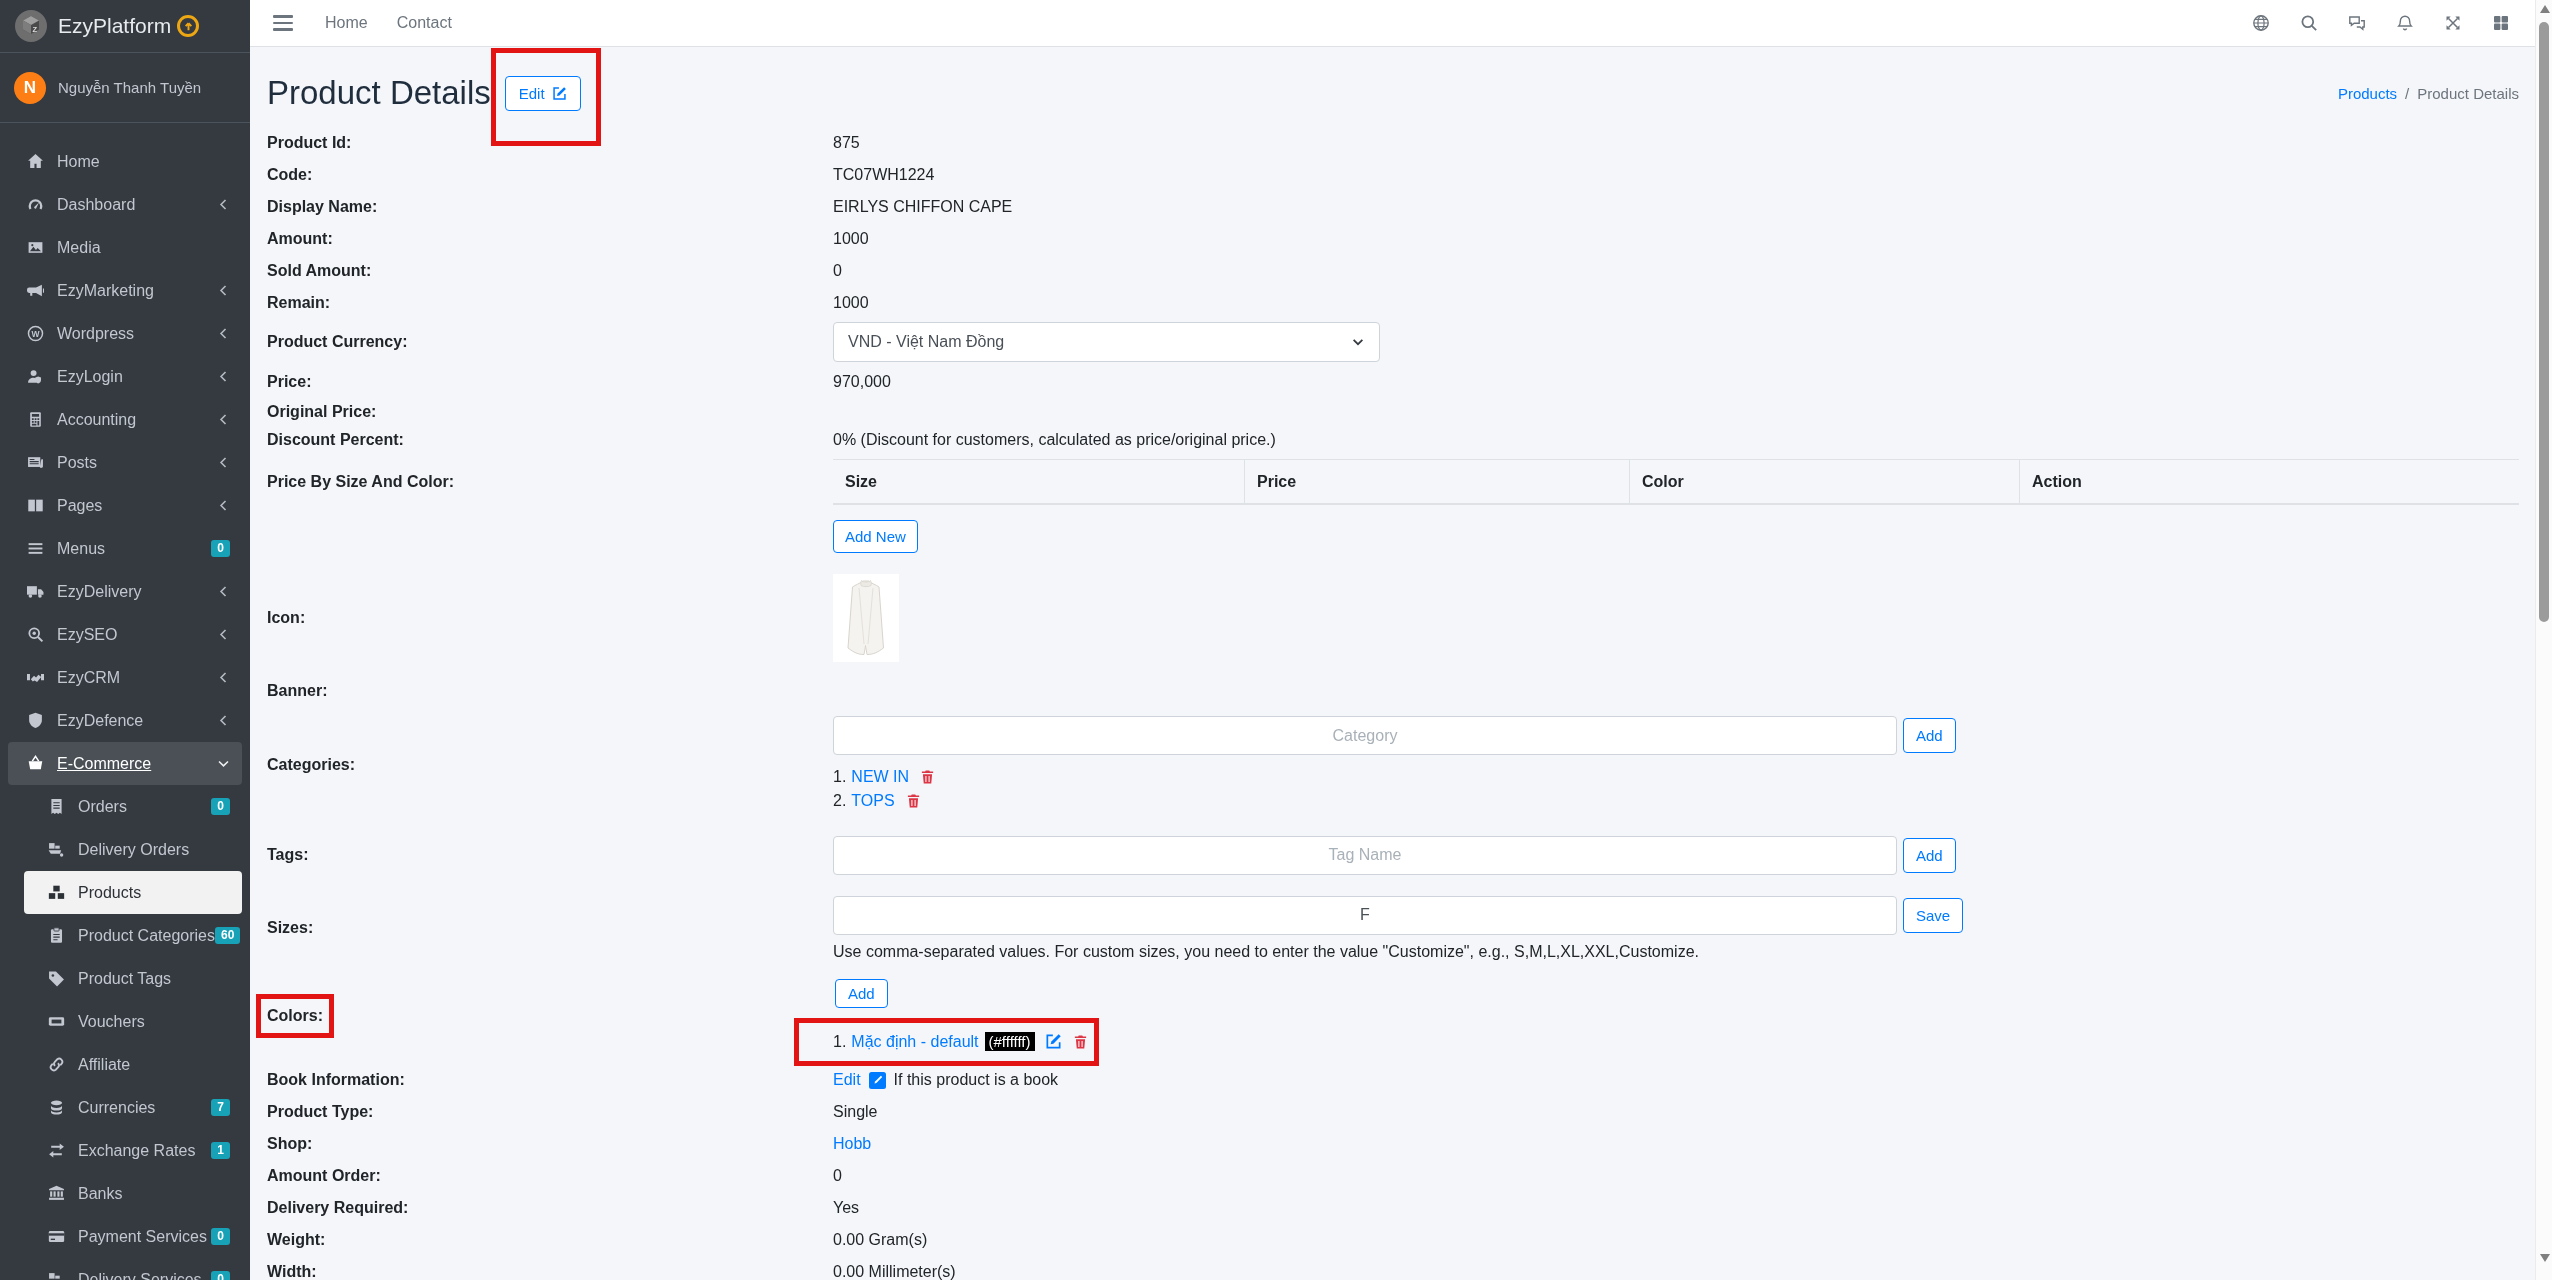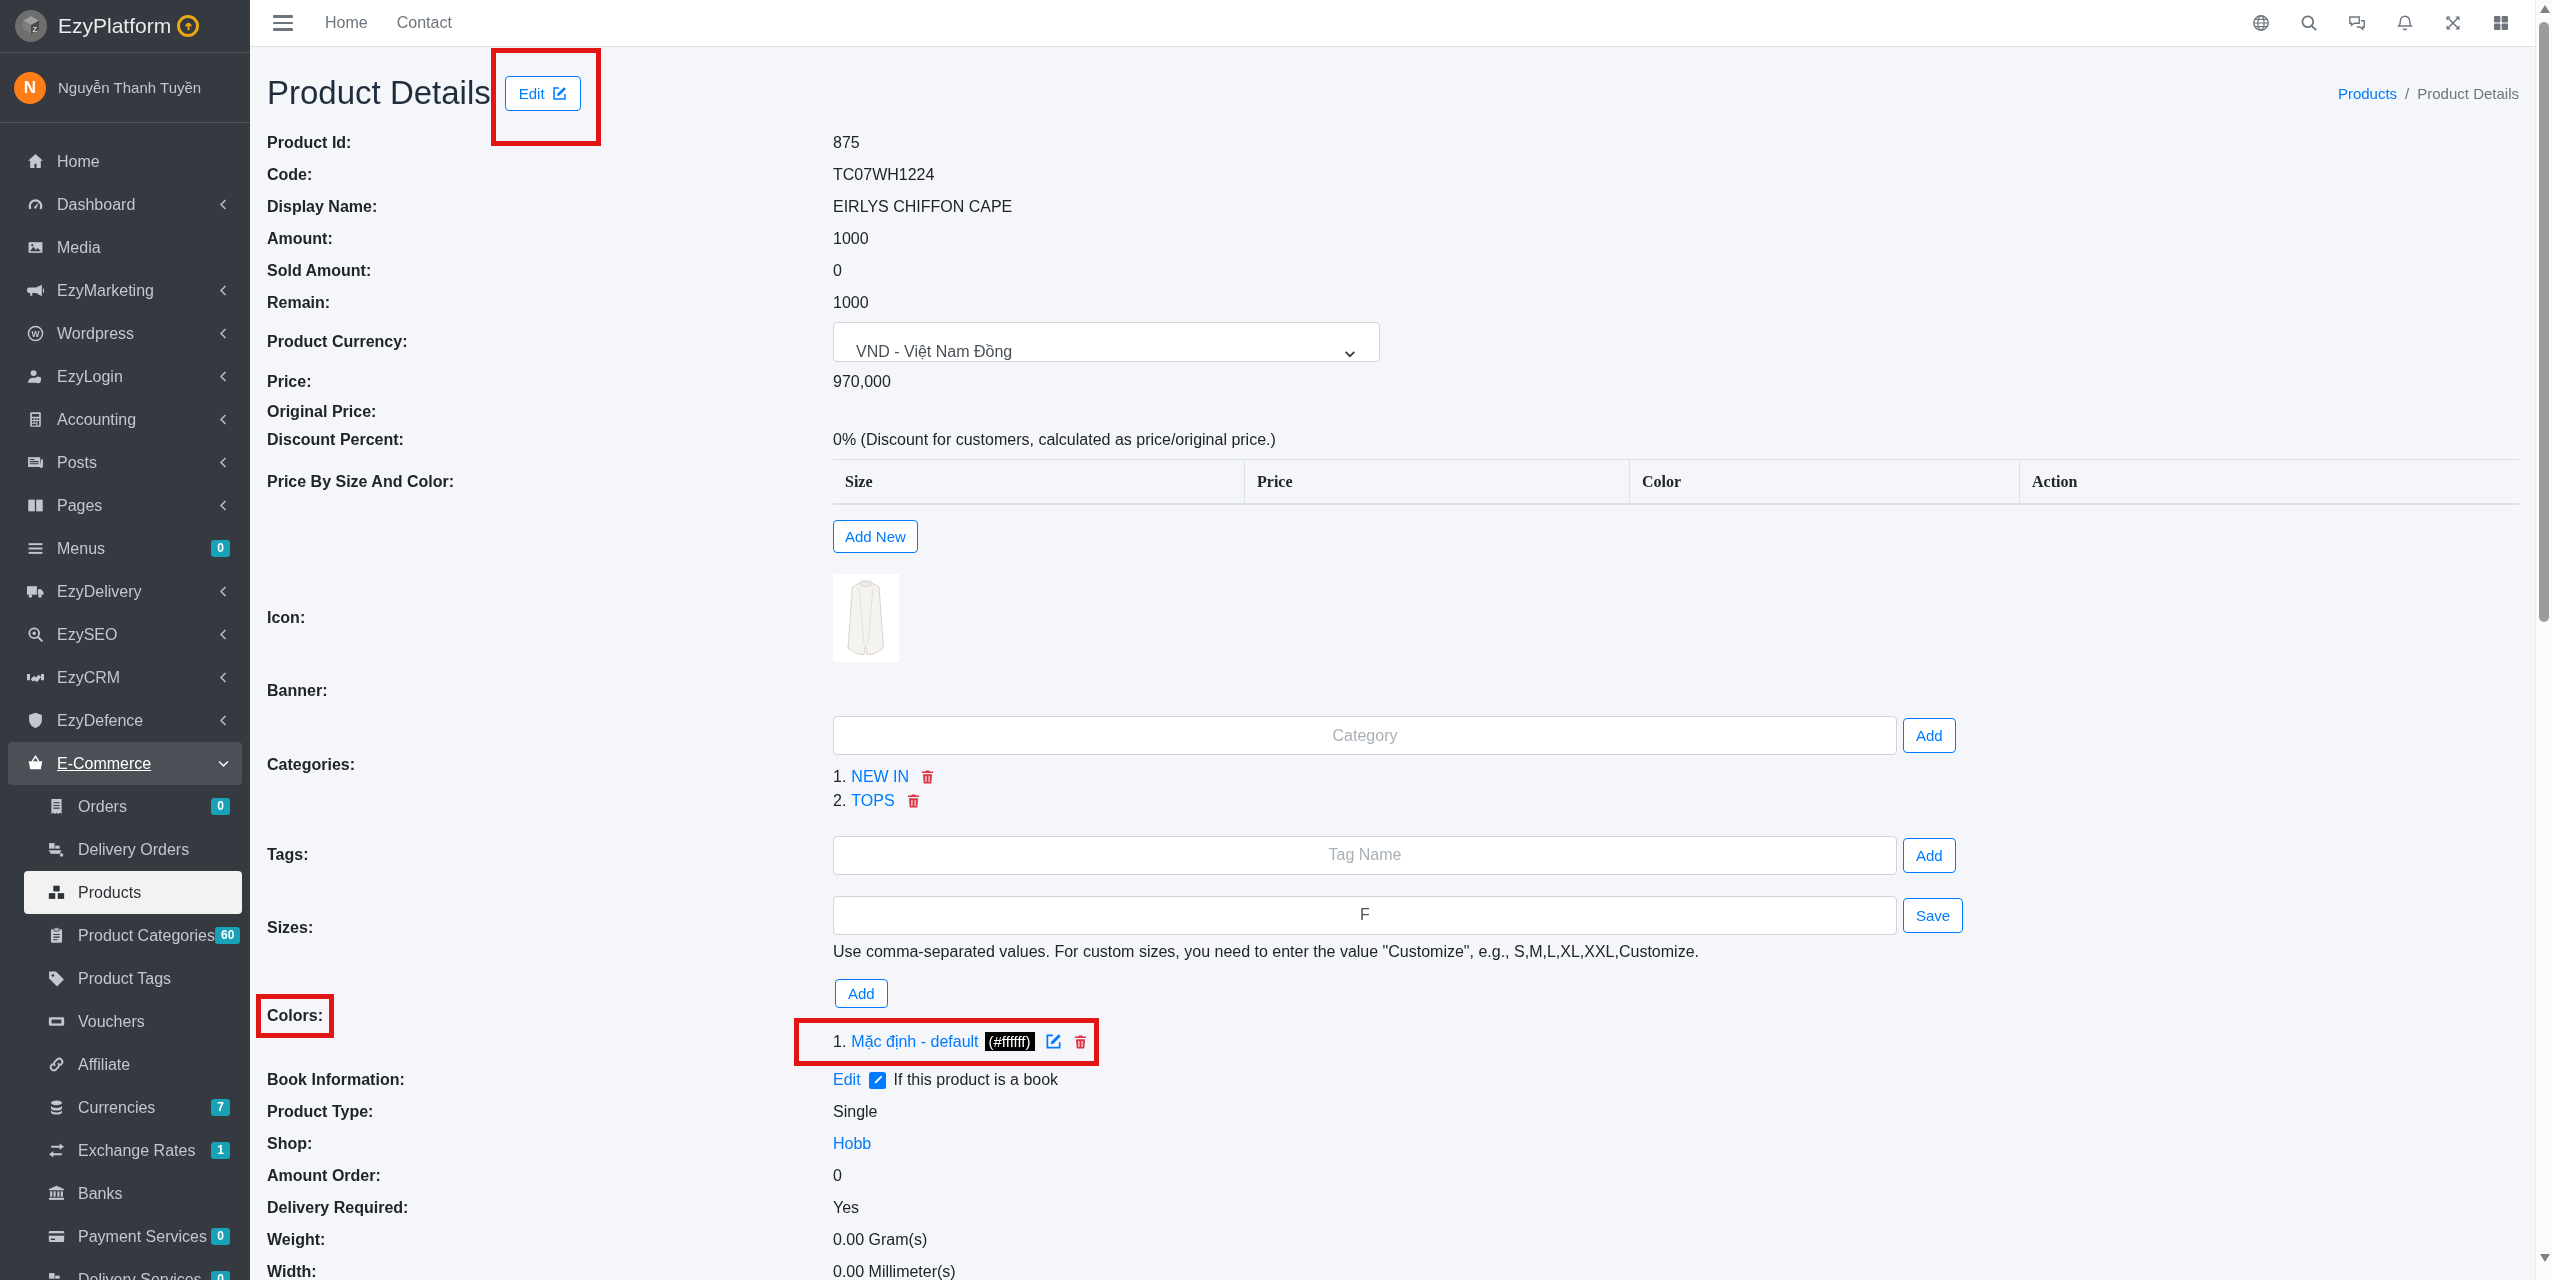--- a/index.html
+++ b/index.html
@@ -48,25 +48,25 @@
   .red-box { position:absolute; border:5px solid #e31414; pointer-events:none; z-index:9; }
   .rb-edit { left:-14px; top:-28px; width:110px; height:98px; }
   .breadcrumb { margin-left:auto; font-size:15px; color:#6c757d; display:flex; gap:8px; align-items:center; }
   .breadcrumb .bc-link { color:#007bff; cursor:pointer; }
 
   .fields { margin-top:12px; }
   .frow { display:flex; align-items:center; }
   .flabel { width:566px; flex-shrink:0; font-weight:700; font-size:16px; color:#212529; }
   .fvalue { width:1686px; font-size:16px; color:#212529; }
 
-  .select-box { width:547px; height:40px; background:#fff; border:1px solid #ced4da; border-radius:4px; display:flex; align-items:flex-end; padding:0 22px; color:#495057; cursor:pointer; }
+  .select-box { width:547px; height:40px; background:#fff; border:1px solid #ced4da; border-radius:4px; display:flex; align-items:center; padding:0 14px; color:#495057; cursor:pointer; }
   .select-box .sel-chev { margin-left:auto; display:inline-flex; width:14px; height:14px; color:#343a40; }
 
   .ptable { width:1686px; border-top:1px solid #dee2e6; }
-  .thead { display:flex; border-bottom:2px solid #dee2e6; height:45px;font-family:Liberation Serif, serif; }
+  .thead { display:flex; border-bottom:2px solid #dee2e6; height:45px; }
   .th { display:flex; align-items:center; padding-left:12px; font-weight:700; font-size:16px; color:#212529; border-right:1px solid #dee2e6; }
   .th:last-child { border-right:none; }
 
   .btn-sm { padding:7px 11px; }
   .thumb { width:66px; height:88px; background:#fff; }
 
   .input-row { display:flex; align-items:center; }
   .txt-input { width:1064px; height:39px; border:1px solid #ced4da; border-radius:4px; background:#fff; padding:0 13px; font-size:16px; font-family:inherit; color:#495057;text-align:center; }
   .txt-input::placeholder { color:#a9b1b8; }
   .btn-add { margin-left:6px; padding:8px 12px; }

